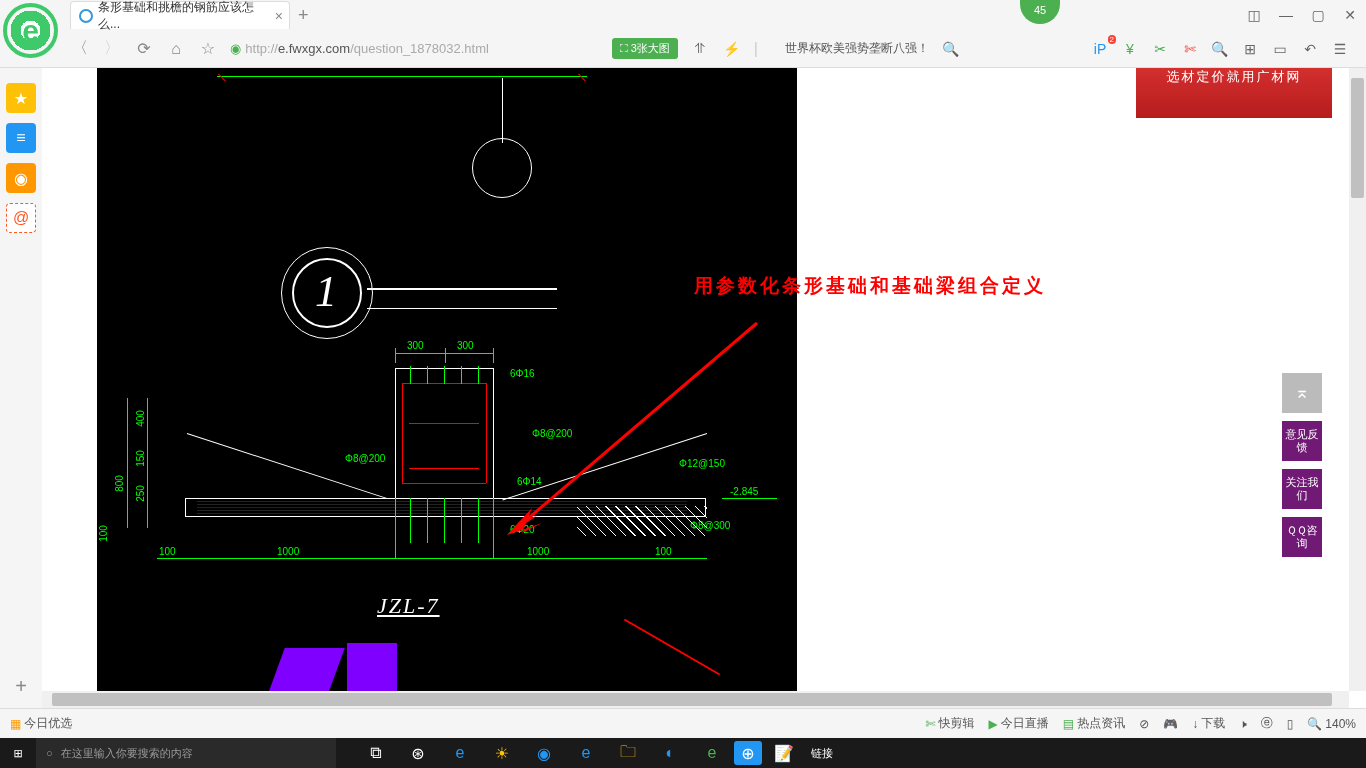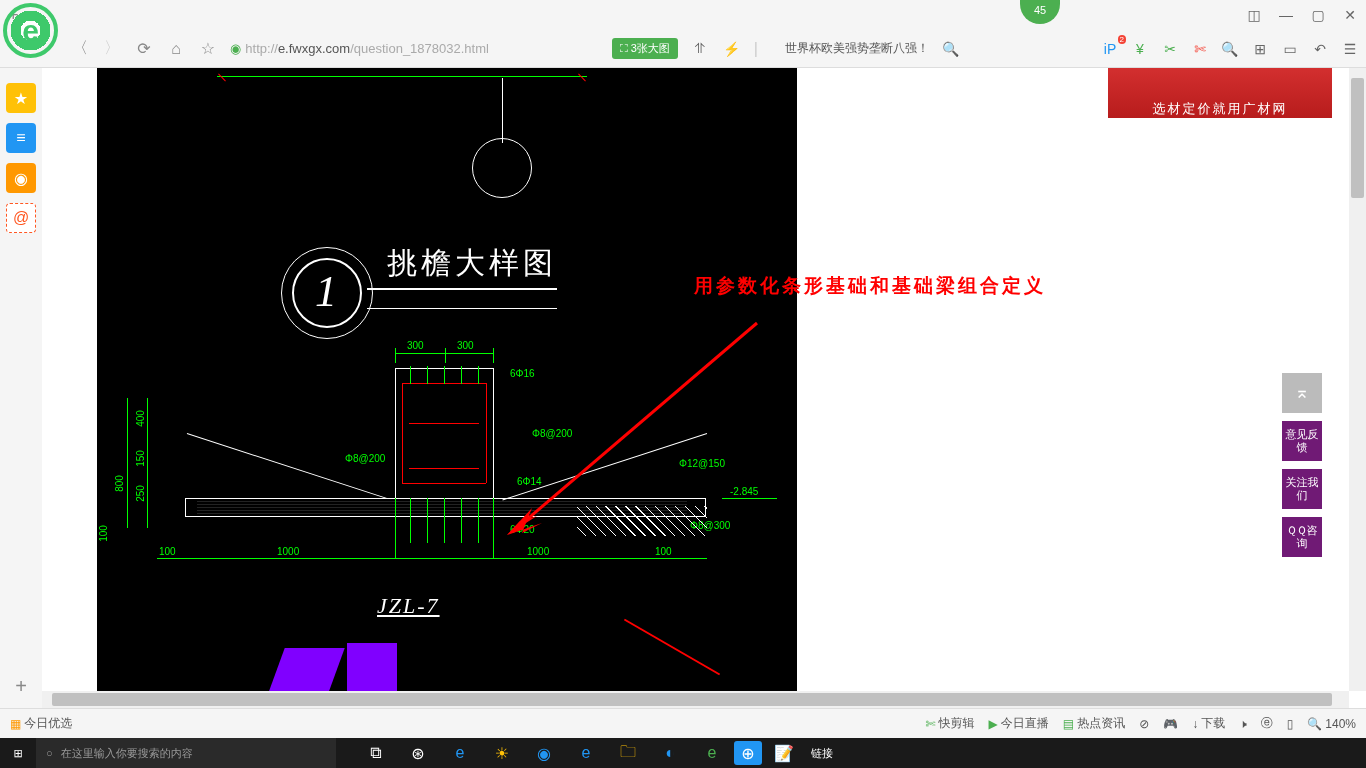--- a/index.html
+++ b/index.html
@@ -17,21 +17,21 @@
 .winbtns { position: absolute; right: 0; top: 0; display: flex; }
 .winbtn { width: 32px; height: 30px; display: flex; align-items: center; justify-content: center; color: #666; font-size: 14px; }
 
 
 .addrbar { height: 38px; background: #f5f5f5; border-bottom: 1px solid #ddd; display: flex; align-items: center; padding-left: 70px; gap: 12px; }
 .navbtn { width: 20px; height: 20px; display: flex; align-items: center; justify-content: center; color: #888; font-size: 16px; }
 .urlbox { flex: 0 0 370px; display: flex; align-items: center; font-size: 13px; color: #555; }
 .urlbox .grey { color: #aaa; }
 .btn-green { background: #4caf50; color: #fff; font-size: 11px; padding: 3px 8px; border-radius: 3px; display: flex; align-items: center; gap: 3px; }
 .hotword { font-size: 12px; color: #555; margin-left: 15px; }
-.toolbar-r { margin-left: auto; display: flex; gap: 10px; align-items: flex-start; padding-right: 6px; }
+.toolbar-r { margin-left: auto; display: flex; gap: 10px; align-items: flex-start; padding-right: 16px; }
 .ticon { width: 20px; height: 20px; font-size: 14px; display: flex; align-items: center; justify-content: center; color: #666; }
 
 
 .leftbar { position: absolute; left: 0; top: 68px; width: 42px; background: #f5f5f5; height: 640px; display: flex; flex-direction: column; align-items: center; padding-top: 15px; gap: 10px; }
 .lb-item { width: 30px; height: 30px; border-radius: 4px; display: flex; align-items: center; justify-content: center; font-size: 16px; }
 .lb-star { background: #ffc107; color: #fff; }
 .lb-news { background: #2196f3; color: #fff; }
 .lb-weibo { background: #ff9800; color: #fff; }
 .lb-at { background: #fff; color: #ff5722; border: 1px dashed #ff5722; }
 .lb-add { position: absolute; bottom: 10px; color: #888; font-size: 20px; }
@@ -46,21 +46,21 @@
 
 .cad-circle { position: absolute; border: 1px solid #fff; border-radius: 50%; }
 .cad-line-w { position: absolute; background: #fff; }
 .cad-line-g { position: absolute; background: #0f0; }
 .cad-line-r { position: absolute; background: #f00; }
 .cad-text-w { position: absolute; color: #fff; font-family: serif; }
 .cad-text-g { position: absolute; color: #0f0; font-size: 10px; font-family: Arial; }
 .cad-purple { position: absolute; background: #8000ff; }
 
 
-.banner-r { position: absolute; right: 17px; top: 0; width: 224px; height: 50px; background: linear-gradient(#d32f2f, #b71c1c); color: #fff; font-size: 13px; display: flex; align-items: flex-end; justify-content: center; letter-spacing: 2px; }
+.banner-r { position: absolute; right: 17px; top: 0; width: 196px; height: 50px; background: linear-gradient(#d32f2f, #b71c1c); color: #fff; font-size: 13px; display: flex; align-items: flex-start; justify-content: center; letter-spacing: 2px; }
 
 
 .floatbtns { position: absolute; right: 27px; top: 305px; width: 40px; display: flex; flex-direction: column; gap: 8px; }
 .fbtn { width: 40px; height: 40px; background: #bbb; color: #fff; display: flex; align-items: center; justify-content: center; font-size: 11px; text-align: center; line-height: 1.2; }
 .fbtn.orange { background: #701a75; }
 .fbtn.top { font-size: 18px; }
 
 
 .vscroll { position: absolute; right: 0; top: 0; bottom: 17px; width: 17px; background: #f0f0f0; }
 .vthumb { position: absolute; left: 2px; right: 2px; top: 10px; height: 120px; background: #c0c0c0; border-radius: 2px; }
@@ -80,20 +80,25 @@
 .tb-icon { width: 40px; height: 30px; display: flex; align-items: center; justify-content: center; font-size: 16px; }
 .tb-tray { margin-left: auto; display: flex; align-items: center; gap: 8px; padding-right: 10px; font-size: 10px; }
 .tb-cpu { text-align: center; line-height: 1.1; }
 .tb-time { text-align: center; line-height: 1.1; }
 </style>
 </head>
 <body>
 
 <div class="titlebar">
   <div class="logo-e"></div>
+  <div class="tab">
+    <span class="tab-icon"></span>
+    <span>条形基础和挑檐的钢筋应该怎么...</span>
+    <span class="tab-close">×</span>
+  </div>
   <div class="newtab">+</div>
   <div class="badge-74">45</div>
   <div class="winbtns">
     <div class="winbtn">◫</div>
     <div class="winbtn">—</div>
     <div class="winbtn">▢</div>
     <div class="winbtn">✕</div>
   </div>
 </div>
 
@@ -150,21 +155,20 @@
 
       <div class="cad-line-g" style="left:120px;top:8px;width:370px;height:1px"></div>
       <div class="cad-line-w" style="left:405px;top:10px;width:1px;height:65px"></div>
       <div class="cad-circle" style="left:375px;top:70px;width:60px;height:60px"></div>
       <div class="cad-line-r" style="left:120px;top:9px;width:10px;height:1px;transform:rotate(45deg)"></div>
       <div class="cad-line-r" style="left:480px;top:9px;width:10px;height:1px;transform:rotate(45deg)"></div>
 
       <div class="cad-circle" style="left:195px;top:190px;width:70px;height:70px;border-width:2px"></div>
       <div class="cad-circle" style="left:184px;top:179px;width:92px;height:92px"></div>
       <div class="cad-text-w" style="left:218px;top:198px;font-size:44px;font-style:italic">1</div>
-      <div class="cad-text-w" style="left:290px;top:175px;font-size:30px;letter-spacing:4px">挑檐大样图</div>
       <div class="cad-line-w" style="left:270px;top:220px;width:190px;height:2px"></div>
       <div class="cad-line-w" style="left:270px;top:240px;width:190px;height:1px"></div>
 
       <div class="cad-line-g" style="left:298px;top:285px;width:98px;height:1px"></div>
       <div class="cad-text-g" style="left:310px;top:272px">300</div>
       <div class="cad-text-g" style="left:360px;top:272px">300</div>
       <div class="cad-line-g" style="left:298px;top:280px;width:1px;height:15px"></div>
       <div class="cad-line-g" style="left:348px;top:280px;width:1px;height:15px"></div>
       <div class="cad-line-g" style="left:396px;top:280px;width:1px;height:15px"></div>
 

